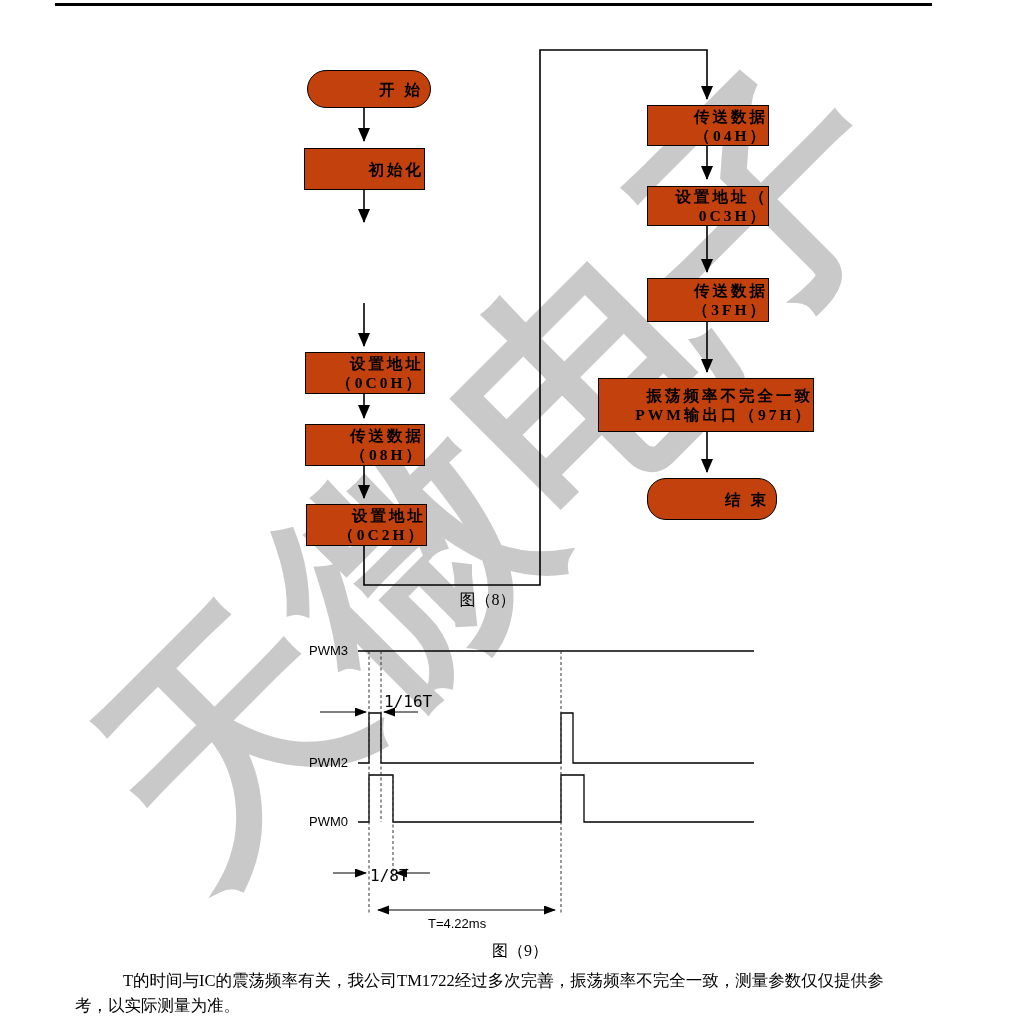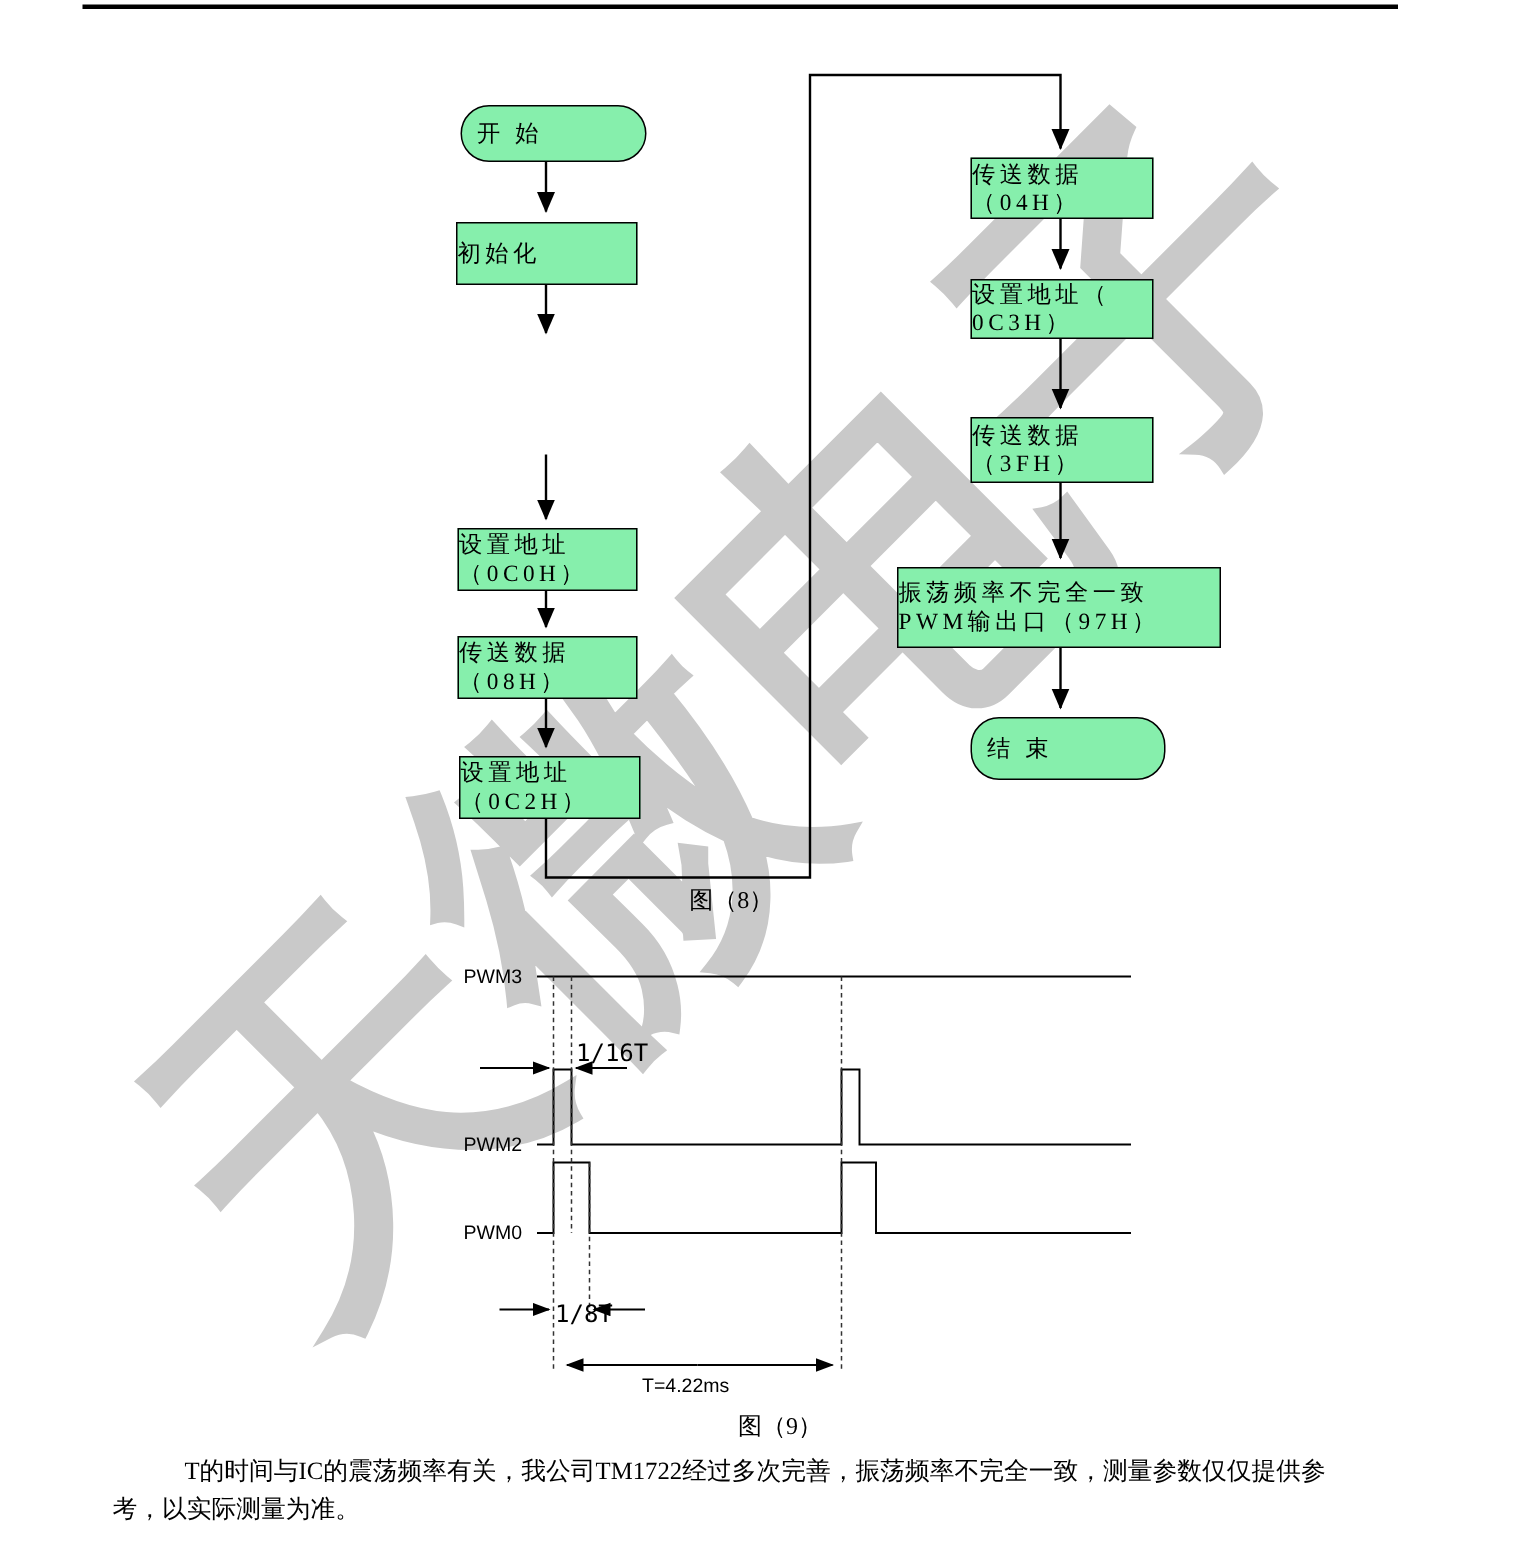--- a/index.html
+++ b/index.html
@@ -22,23 +22,23 @@
     font-family:"Liberation Sans","DejaVu Sans",sans-serif;
     font-size:250px;line-height:250px;text-align:center;white-space:nowrap;
     color:#c9c9c9;letter-spacing:2px;
     transform:rotate(-45deg);transform-origin:center center;
     z-index:0;font-weight:bold;
   }
   
   .fnode{
     position:absolute;
     border:1.6px solid #000;
-    background:#86efac;
-    display:flex;flex-direction:column;align-items:flex-start;justify-content:center;
-    font-size:15.5px;font-weight:normal;line-height:19px;letter-spacing:3px;
+    background:#c2410c;
+    display:flex;flex-direction:column;align-items:flex-end;justify-content:center;
+    font-size:15.5px;font-weight:bold;line-height:19px;letter-spacing:3px;
     text-align:center;white-space:nowrap;z-index:2;
   }
   .terminal{border-radius:19px;letter-spacing:10px;padding-left:10px;}
   
   .caption{font-size:16px;text-align:center;white-space:nowrap;z-index:2;}
   
   .wlabel{font-family:Liberation Sans, sans-serif;font-size:13px;z-index:2;white-space:nowrap;}
   .wsmall{font-family:"DejaVu Sans Mono","Liberation Mono",monospace;font-size:16px;z-index:2;white-space:nowrap;}
   svg.overlay{position:absolute;left:0;top:0;z-index:1;}
 </style>

